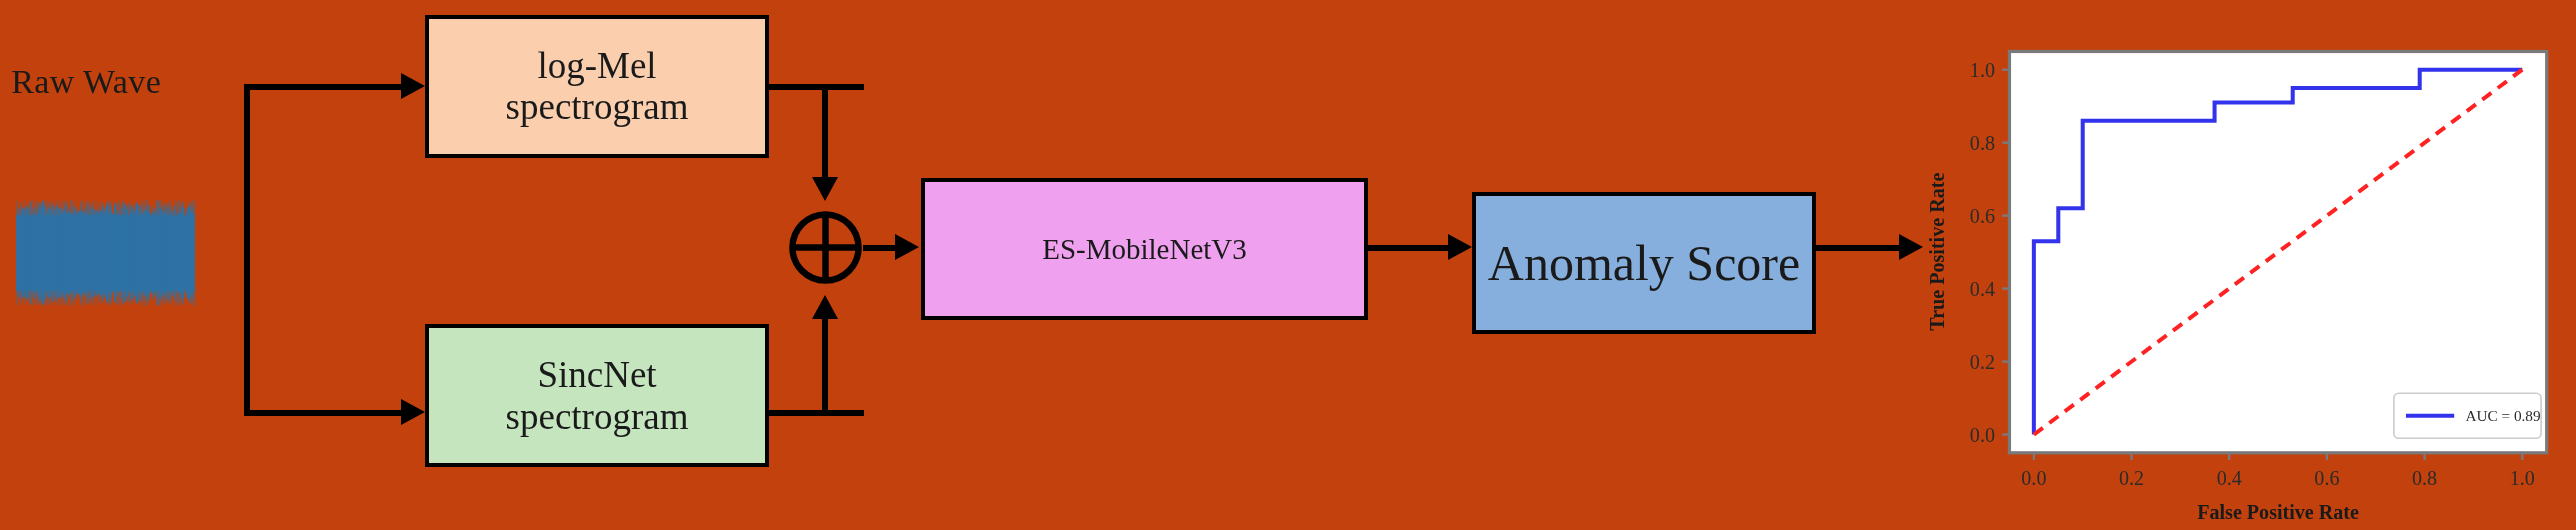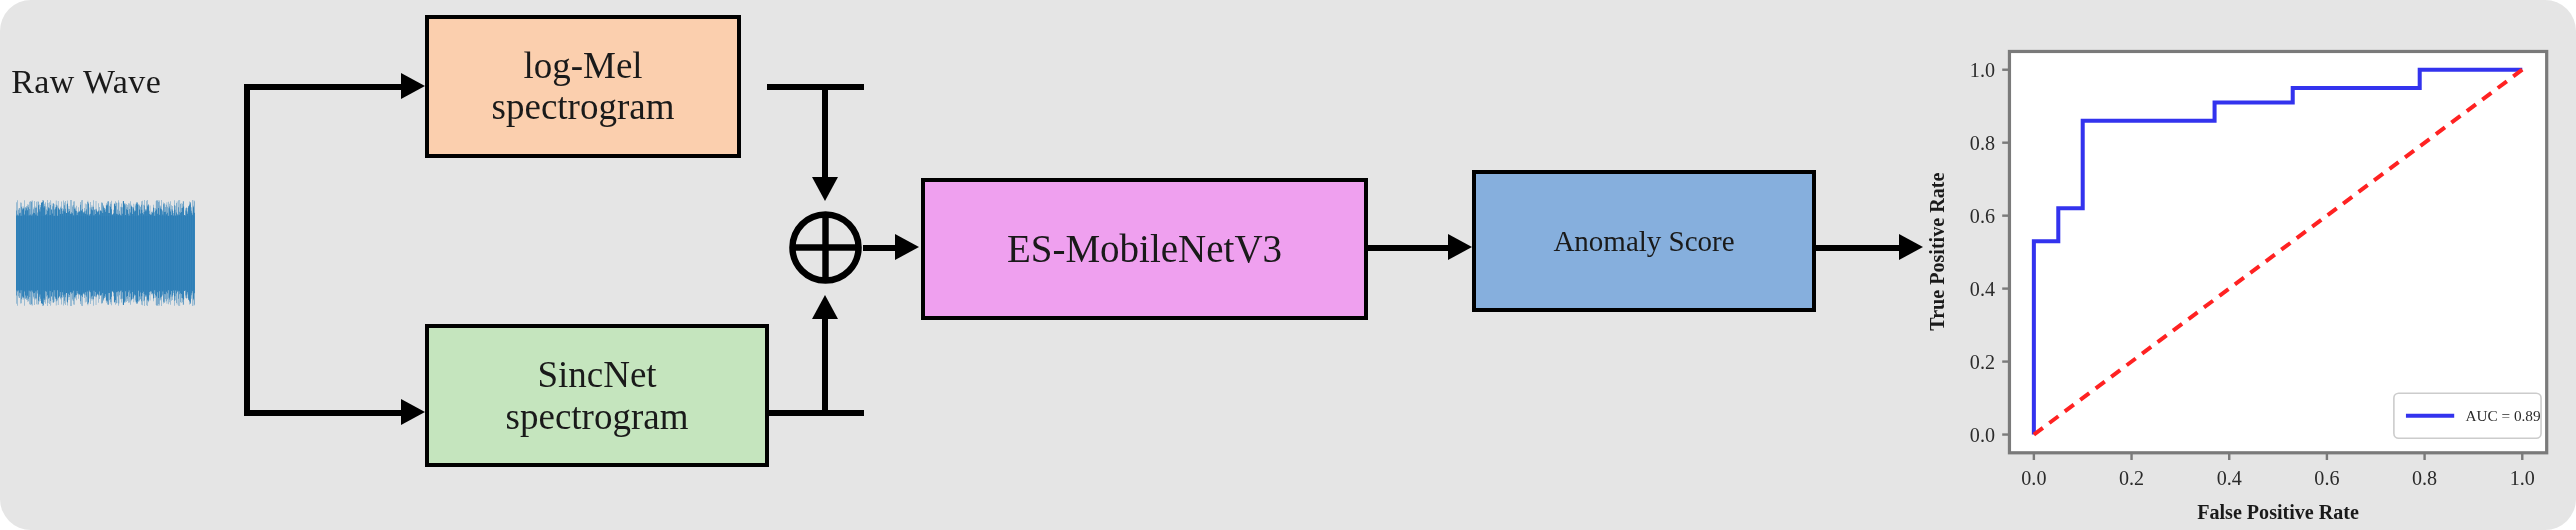--- a/index.html
+++ b/index.html
@@ -4,24 +4,23 @@
 <style>
   html, body {
     margin: 0;
     padding: 0;
     background: #ffffff;
   }
   #canvas {
     position: relative;
     width: 2576px;
     height: 530px;
-    background: #e5e5e5;
+    background: #c2410c;
     overflow: hidden;
     font-family: "Liberation Serif", "DejaVu Serif", serif;
-    border-radius: 31px;
   }
 
   
   .abs { position: absolute; }
 
   
   #raw-wave-label {
     left: 11.3px;
     top: 63px;
     font-size: 34px;
@@ -47,38 +46,38 @@
     flex-direction: column;
     align-items: center;
     justify-content: center;
     text-align: center;
     color: #1a1a1a;
     line-height: 1.12;
   }
   .pbox .l1, .pbox .l2 { display: block; white-space: nowrap; }
 
   #box-logmel {
-    left: 425px; top: 14.5px; width: 316px; height: 143px;
+    left: 425px; top: 14.5px; width: 344px; height: 143px;
     background: #FBCFAE;
     font-size: 37px;
   }
   #box-sincnet {
     left: 425px; top: 324px; width: 344px; height: 143px;
     background: #C5E5BE;
     font-size: 37px;
   }
   #box-esmobilenet {
     left: 921px; top: 178px; width: 447px; height: 142px;
     background: #EFA0EF;
-    font-size: 39px;
+    font-size: 29px;
   }
   #box-anomaly {
-    left: 1472px; top: 170px; width: 344px; height: 142px;
+    left: 1472px; top: 192px; width: 344px; height: 142px;
     background: #86AFDD;
-    font-size: 29px;
+    font-size: 50px;
   }
 
   
   .hline { background: #000000; height: 5.6px; }
   .vline { background: #000000; width: 5.6px; }
   .arrow-r {
     width: 0; height: 0;
     border-top: 13.7px solid transparent;
     border-bottom: 13.7px solid transparent;
     border-left: 24px solid #000000;

